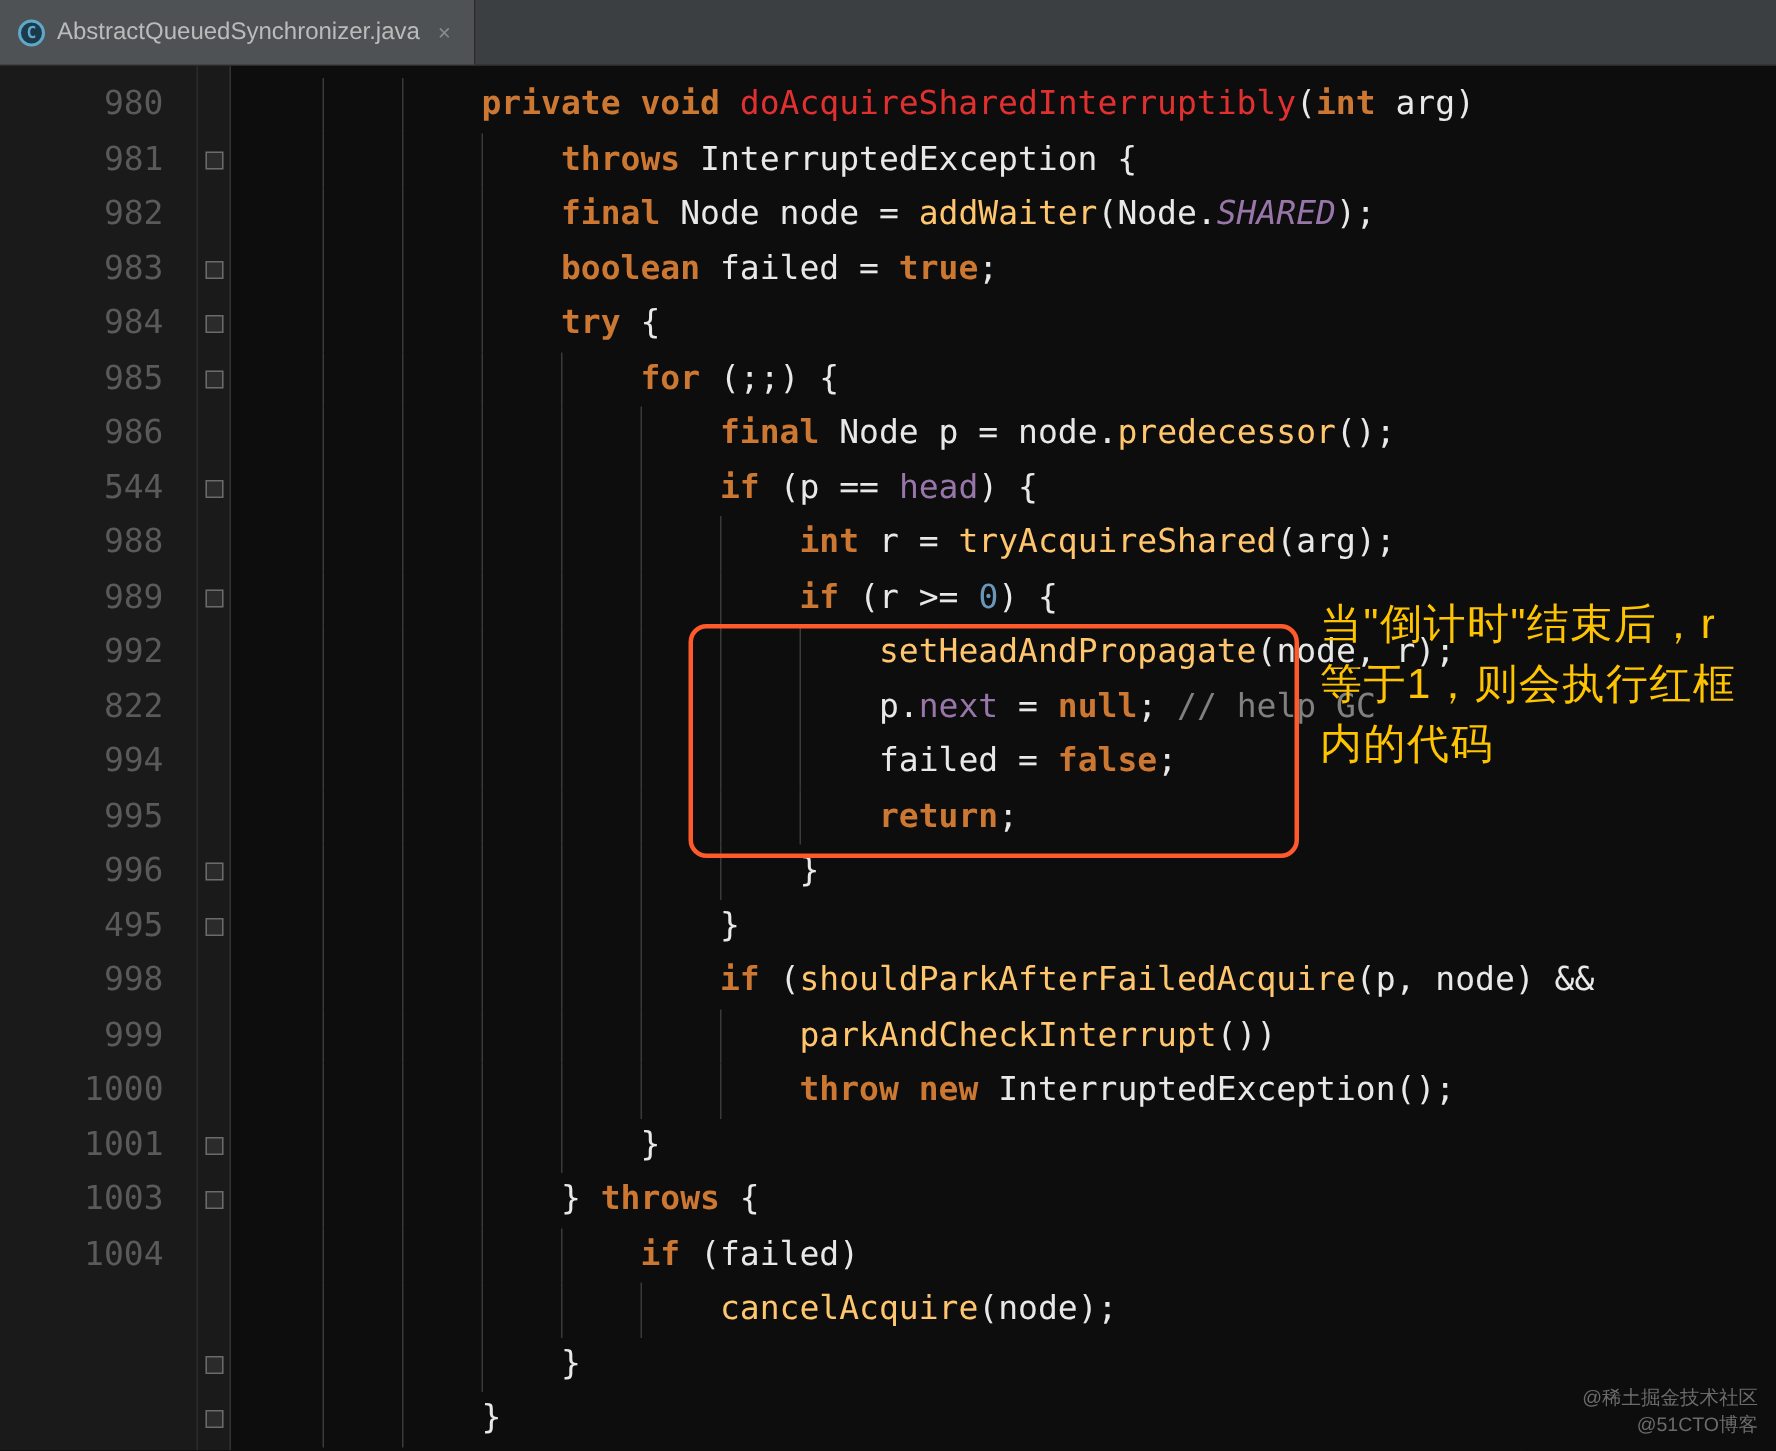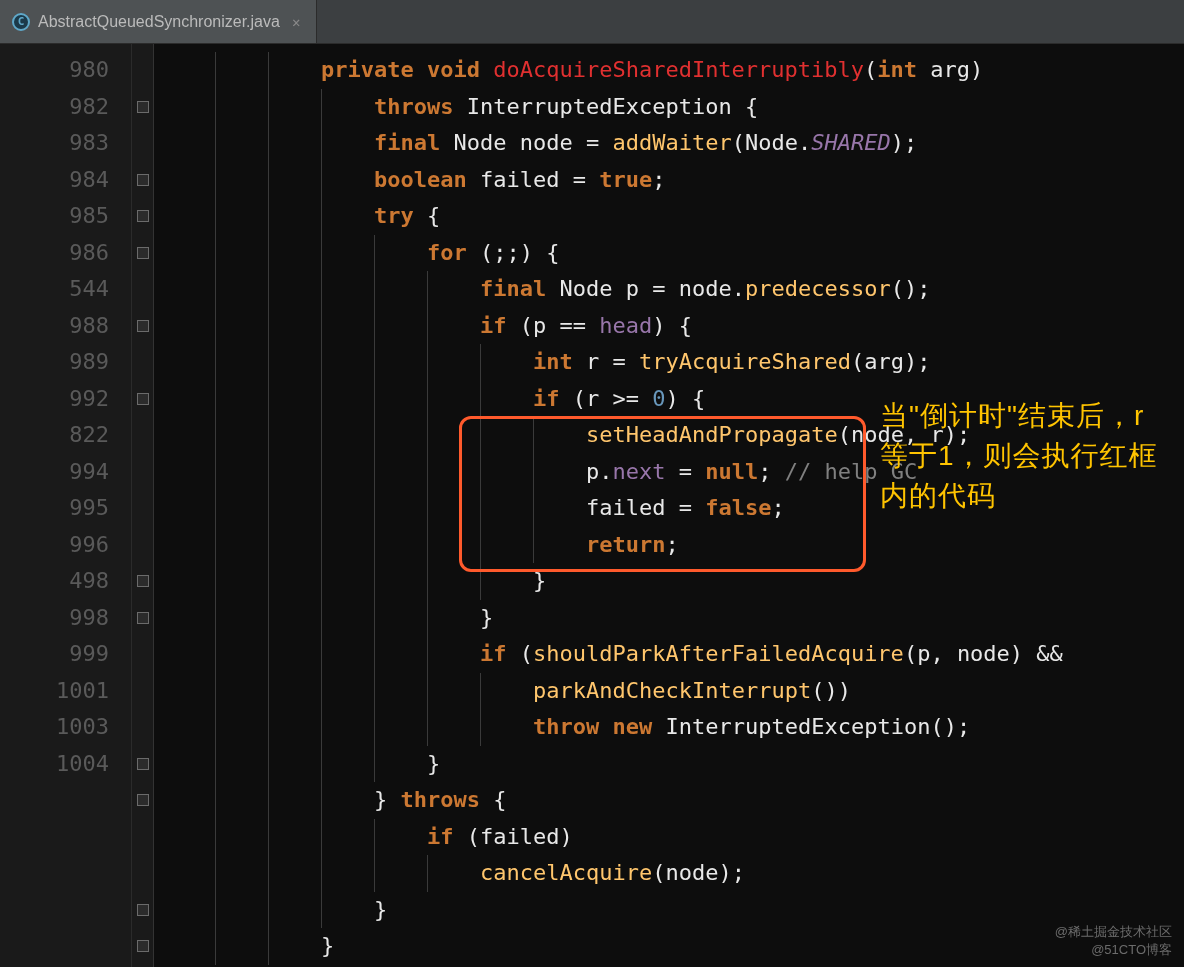--- a/index.html
+++ b/index.html
@@ -156,36 +156,38 @@
   <div class="tab">
     <span class="tab-icon">C</span>
     <span class="tab-label">AbstractQueuedSynchronizer.java</span>
     <span class="tab-close">✕</span>
   </div>
 </div>
 
 <div class="editor-wrap">
   <div class="gutter" id="gutter">
       <div class="line-num">980</div>
+      <div class="line-num">981</div>
       <div class="line-num">982</div>
       <div class="line-num">983</div>
       <div class="line-num">984</div>
       <div class="line-num">985</div>
       <div class="line-num">986</div>
       <div class="line-num">544</div>
       <div class="line-num">988</div>
       <div class="line-num">989</div>
       <div class="line-num">992</div>
       <div class="line-num">822</div>
       <div class="line-num">994</div>
       <div class="line-num">995</div>
       <div class="line-num">996</div>
-      <div class="line-num">498</div>
+      <div class="line-num">495</div>
       <div class="line-num">998</div>
       <div class="line-num">999</div>
+      <div class="line-num">1000</div>
       <div class="line-num">1001</div>
       <div class="line-num">1003</div>
       <div class="line-num">1004</div>
     </div>
   <div class="gutter-folds" id="folds">
       <div class="fold-slot"></div>
       <div class="fold-slot">
         <div class="fold-marker"></div>
       </div>
       <div class="fold-slot"></div>

